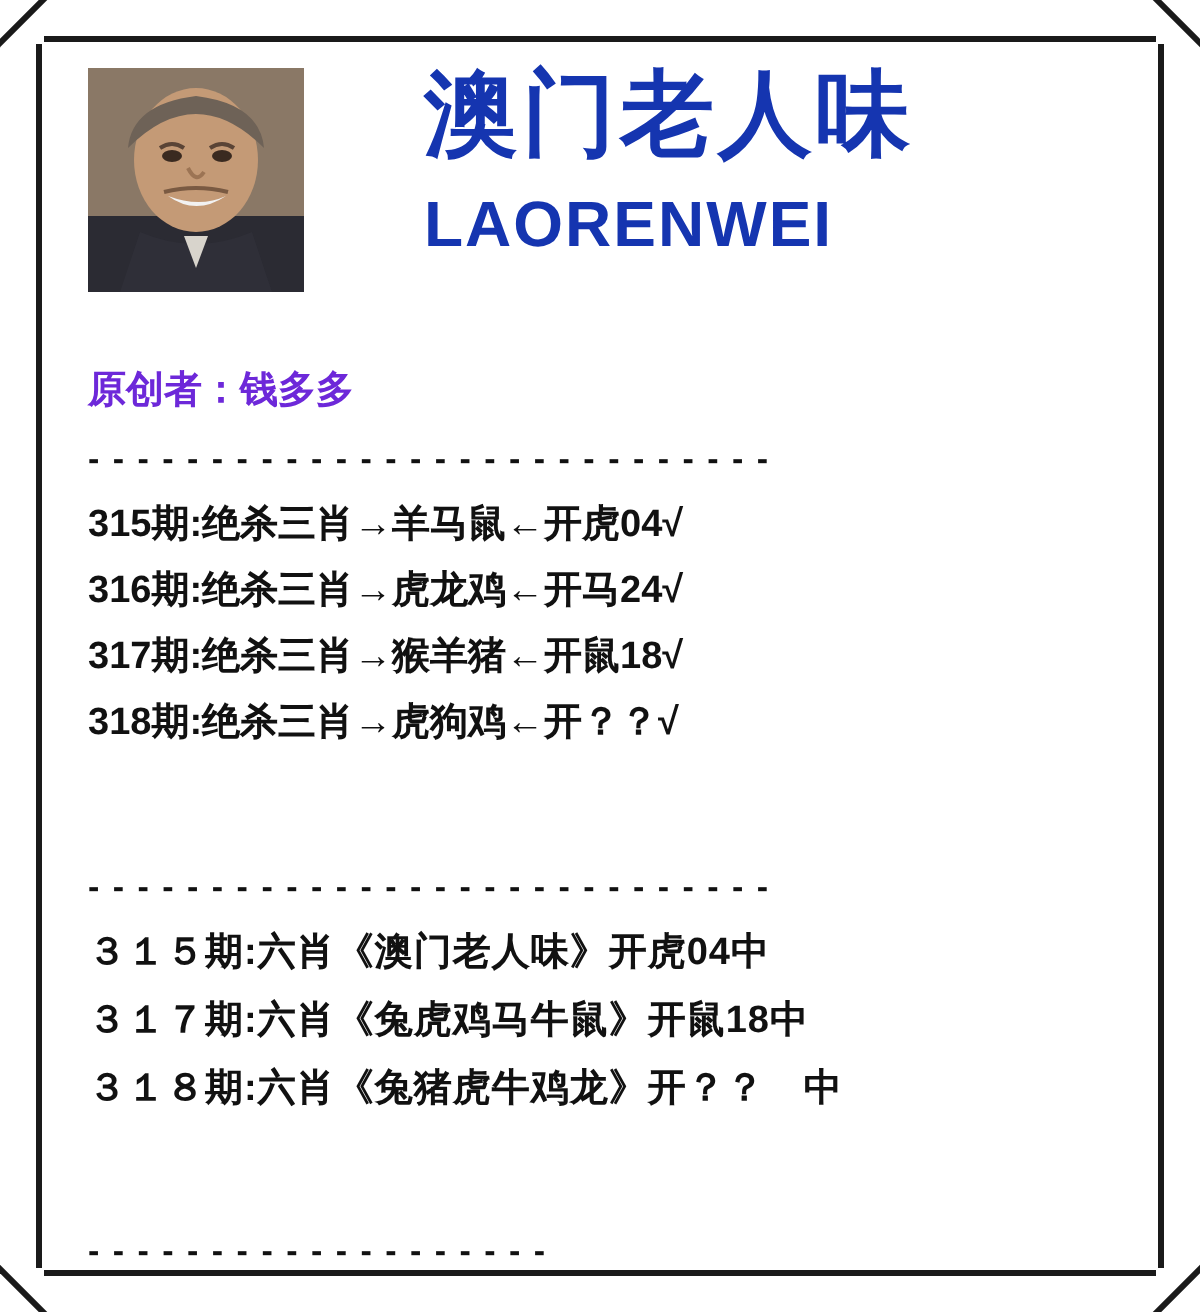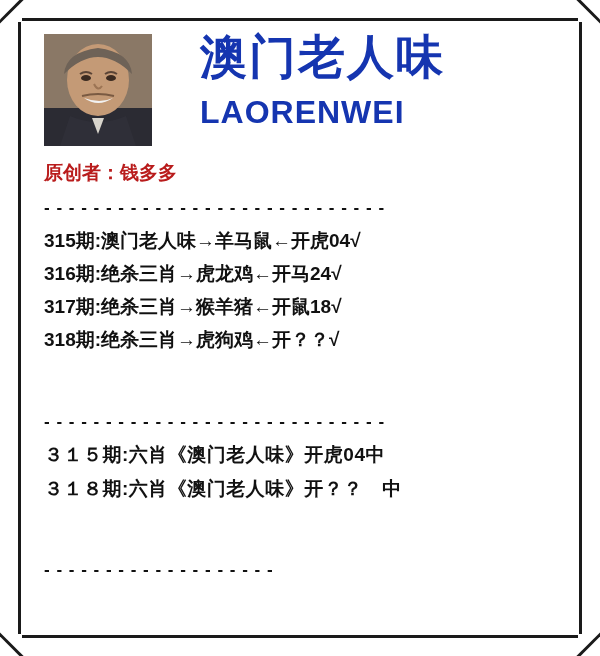--- a/index.html
+++ b/index.html
@@ -93,21 +93,21 @@
     top: 6px;
     width: 108px;
     height: 112px;
     background: #7b6a5c;
     overflow: hidden;
   }
   .portrait svg { display: block; }
 
   .title-block {
     position: absolute;
-    left: 172px;
+    left: 184px;
     top: 0;
     width: 370px;
     text-align: left;
   }
   .title-cn {
     font-size: 47px;
     font-weight: bold;
     color: #1535b0;
     letter-spacing: 2px;
     line-height: 58px;
@@ -116,23 +116,23 @@
   .title-en {
     font-size: 32px;
     font-weight: bold;
     color: #1535b0;
     letter-spacing: 1px;
     line-height: 52px;
     white-space: nowrap;
   }
 
   .author {
-    margin: 10px 0 0 16px;
+    margin: 32px 0 0 16px;
     font-size: 19px;
-    color: #b91c1c;
+    color: #6d28d9;
     font-weight: bold;
   }
 
   .divider {
     margin: 12px 0 0 16px;
     font-size: 17px;
     color: #111111;
     letter-spacing: 1px;
     white-space: nowrap;
     overflow: hidden;
@@ -213,33 +213,34 @@
         <div class="title-cn">澳门老人味</div>
         <div class="title-en">LAORENWEI</div>
       </div>
     </div>
 
     <div class="author">原创者：钱多多</div>
 
     <div class="divider">- - - - - - - - - - - - - - - - - - - - - - - - - - - -</div>
 
     <ul class="line-list">
-      <li>315期:澳门老人味→羊马鼠←开虎04√</li>
+      <li>315期:绝杀三肖→羊马鼠←开虎04√</li>
       <li>316期:绝杀三肖→虎龙鸡←开马24√</li>
       <li>317期:绝杀三肖→猴羊猪←开鼠18√</li>
       <li>318期:绝杀三肖→虎狗鸡←开？？√</li>
     </ul>
 
     <div class="section-gap-1"></div>
 
     <div class="divider">- - - - - - - - - - - - - - - - - - - - - - - - - - - -</div>
 
     <ul class="line-list spaced">
       <li>３１５期:六肖《澳门老人味》开虎04中</li>
-      <li>３１８期:六肖《澳门老人味》开？？　中</li>
+      <li>３１７期:六肖《兔虎鸡马牛鼠》开鼠18中</li>
+      <li>３１８期:六肖《兔猪虎牛鸡龙》开？？　中</li>
     </ul>
 
     <div class="section-gap-2"></div>
 
     <div class="divider short">- - - - - - - - - - - - - - - - - - -</div>
 
   </div>
 </div>
 
 </body></html>

